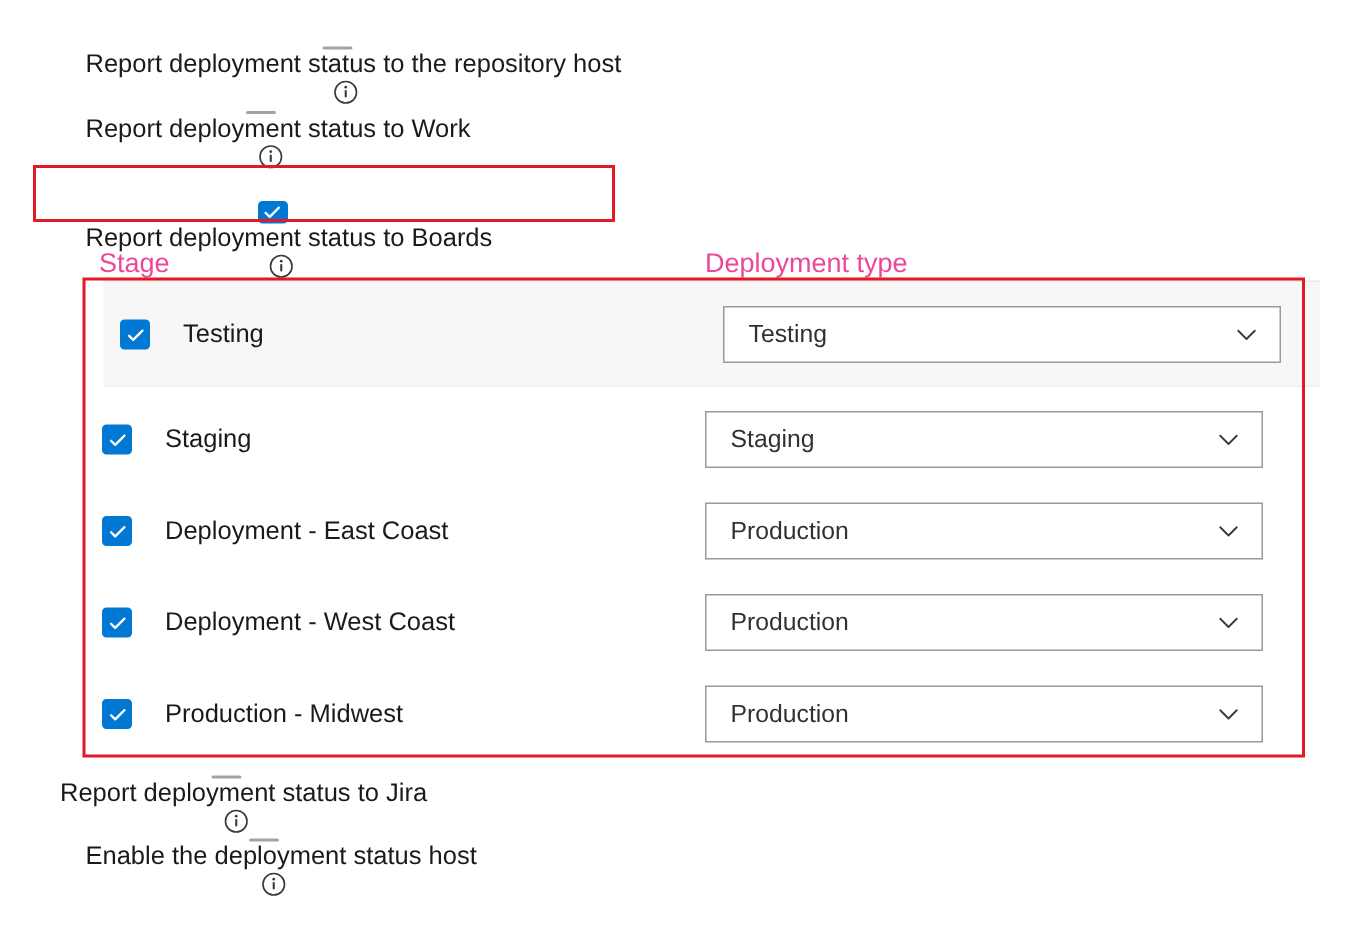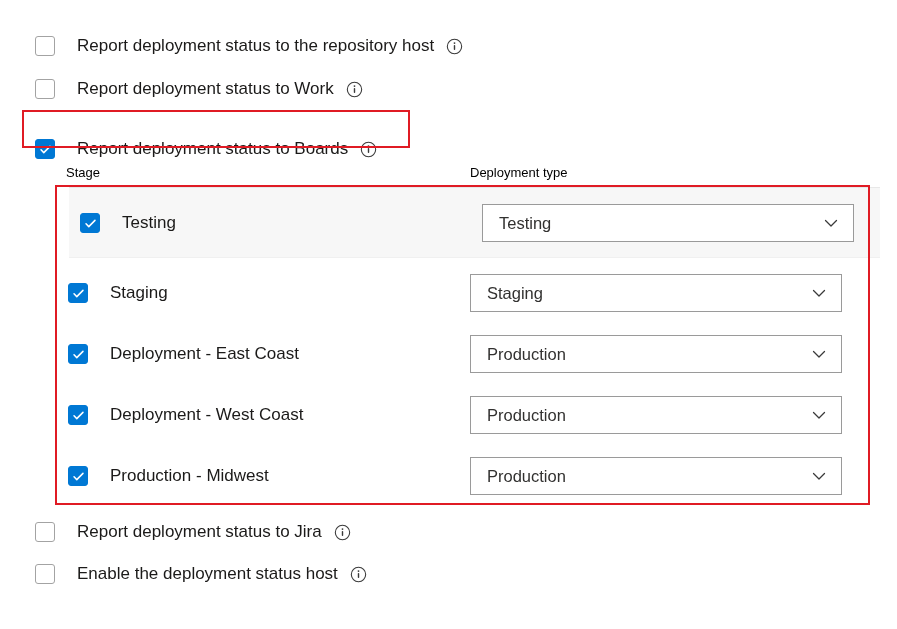--- a/index.html
+++ b/index.html
@@ -15,20 +15,21 @@
     color: #201f1e;
     overflow: hidden;
   }
 
   
   .opt-row {
     position: absolute;
     display: flex;
     align-items: center;
     height: 30px;
+    flex-direction: column;
   }
   .cb {
     width: 20px;
     height: 20px;
     min-width: 20px;
     box-sizing: border-box;
     border-radius: 3px;
     display: inline-flex;
     align-items: center;
     justify-content: center;
@@ -61,22 +62,22 @@
   .redbox {
     position: absolute;
     border: 2px solid #e01b24;
     box-sizing: border-box;
     pointer-events: none;
   }
 
   
   .tbl-head {
     position: absolute;
-    font-size: 13px;
-    color: #000000;
+    font-size: 18px;
+    color: #ec4899;
     white-space: nowrap;
   }
   .tbl-row {
     position: absolute;
     left: 57px;
     width: 811px;
     height: 71px;
     box-sizing: border-box;
   }
   .tbl-row.hl {
@@ -247,21 +248,21 @@
   <div class="dropdown">
     <span class="dd-value">Production</span>
     <svg class="dd-chevron" viewBox="0 0 16 16">
         <path d="M2.5 5.5L8 11l5.5-5.5" fill="none" stroke="#3a3a3a" stroke-width="1.25" stroke-linecap="round" stroke-linejoin="round"></path>
       </svg>
   </div>
 </div>
 
 <div class="redbox" style="left:55px; top:185px; width:815px; height:320px;"></div>
 
-<div class="opt-row" style="left:35px; top:517px;">
+<div class="opt-row" style="left:18px; top:517px;">
   <span class="cb off">
     
   </span>
   <span class="opt-label">Report deployment status to Jira</span>
   <span class="info-icon">
     <svg viewBox="0 0 18 18" width="17" height="17">
         <circle cx="9" cy="9" r="7.6" fill="none" stroke="#3a3a3a" stroke-width="1.15"></circle>
         <circle cx="9" cy="5.4" r="0.95" fill="#3a3a3a"></circle>
         <rect x="8.25" y="7.4" width="1.5" height="5.3" rx="0.7" fill="#3a3a3a"></rect>
       </svg>

